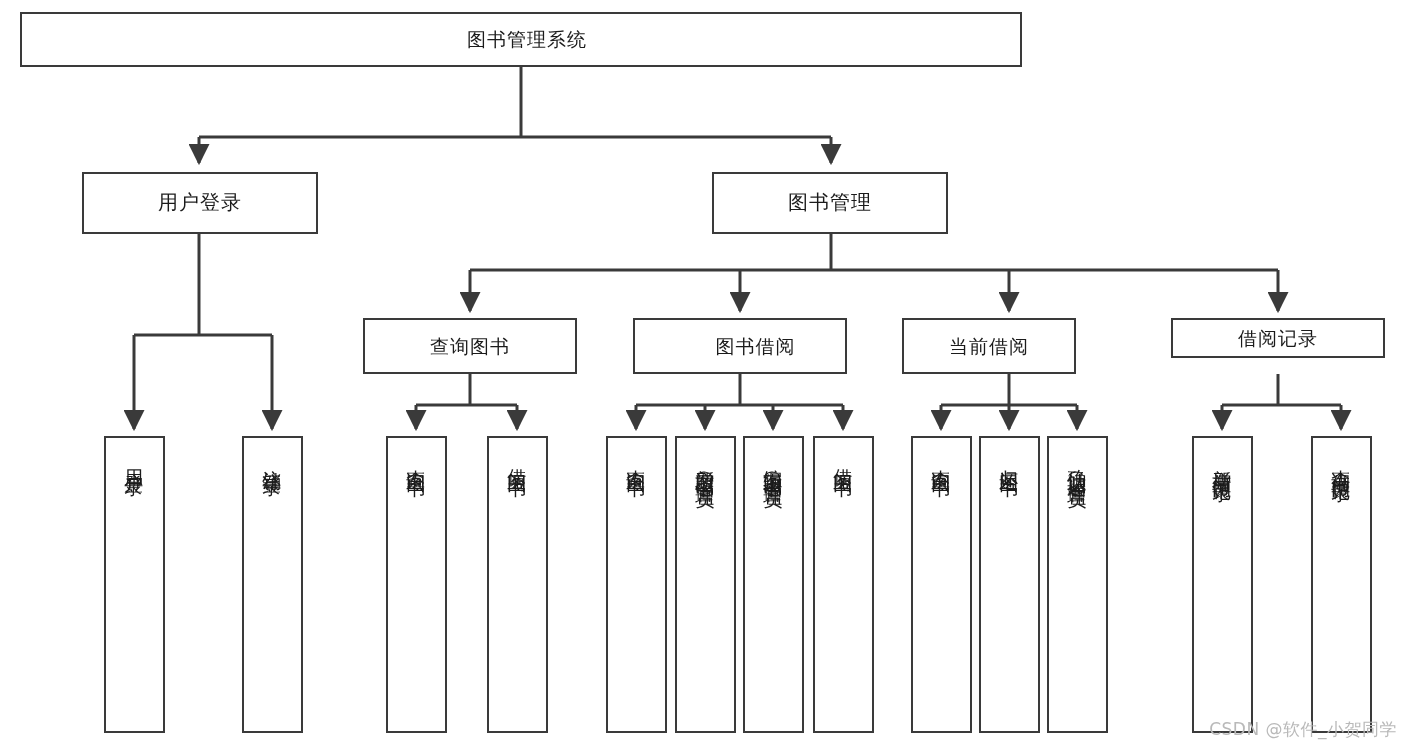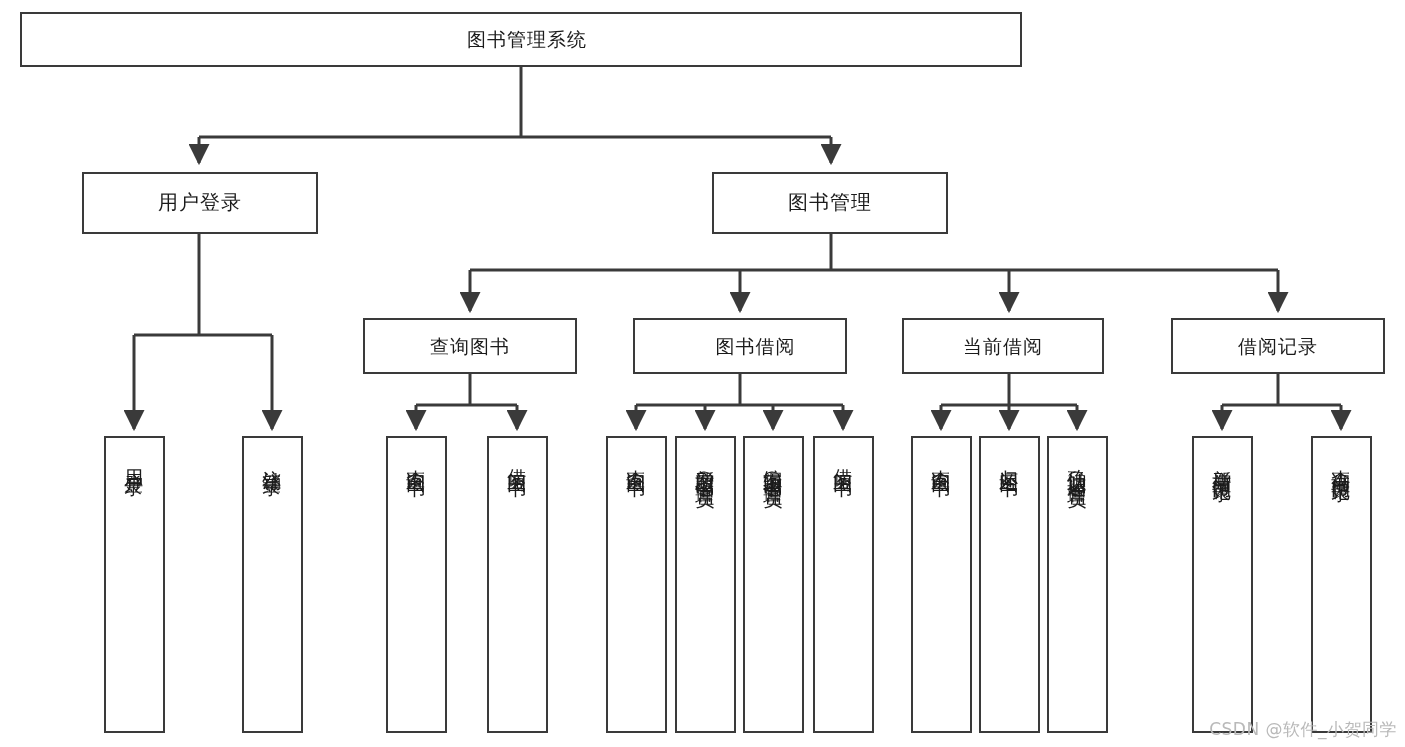--- a/index.html
+++ b/index.html
@@ -146,25 +146,25 @@
   </div>
 
   <div class="node level3" style="left:363px; top:318px; width:214px; height:56px;">
     <span class="htext">查询图书</span>
   </div>
 
   <div class="node level3" style="left:633px; top:318px; width:214px; height:56px;padding-left:31px;">
     <span class="htext">图书借阅</span>
   </div>
 
-  <div class="node level3" style="left:902px; top:318px; width:202px; height:56px;">
+  <div class="node level3" style="left:902px; top:318px; width:174px; height:56px;">
     <span class="htext">当前借阅</span>
   </div>
 
-  <div class="node level3" style="left:1171px; top:318px; width:214px; height:56px;">
+  <div class="node level3" style="left:1171px; top:318px; width:214px; height:40px;">
     <span class="htext">借阅记录</span>
   </div>
 
   <div class="node leaf" style="left:104px; top:436px; width:61px; height:297px;">
     <span class="vtext">用户登录</span>
   </div>
 
   <div class="node leaf" style="left:242px; top:436px; width:61px; height:297px;">
     <span class="vtext">注销登录</span>
   </div>

